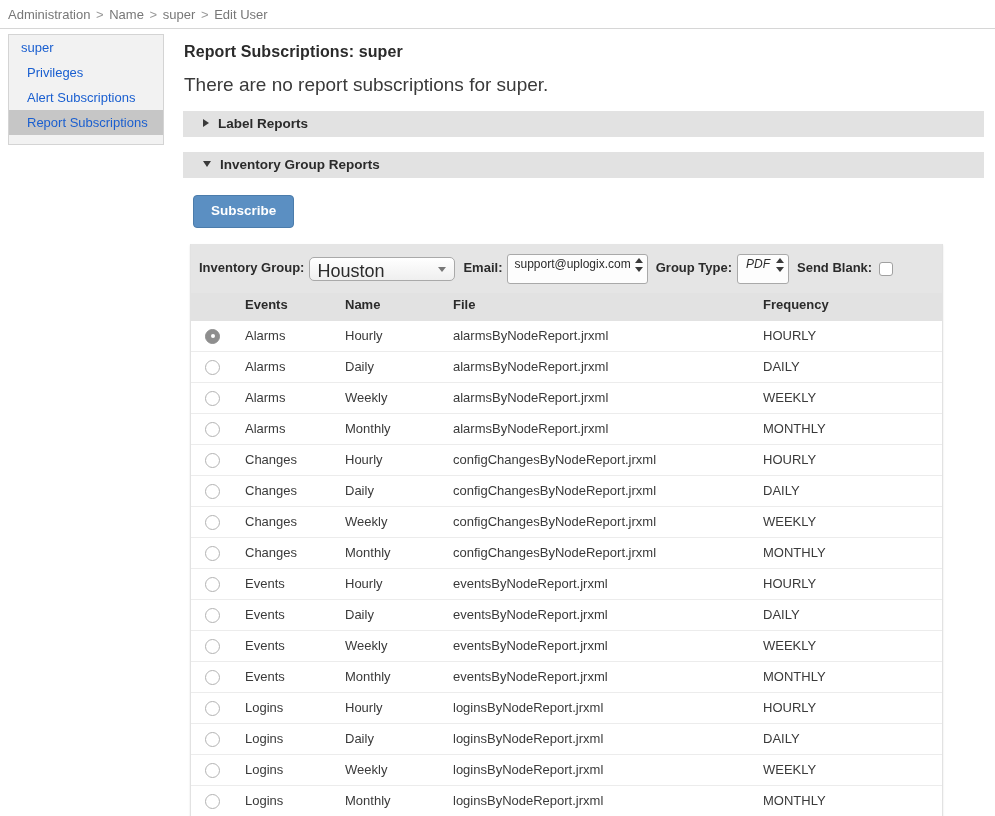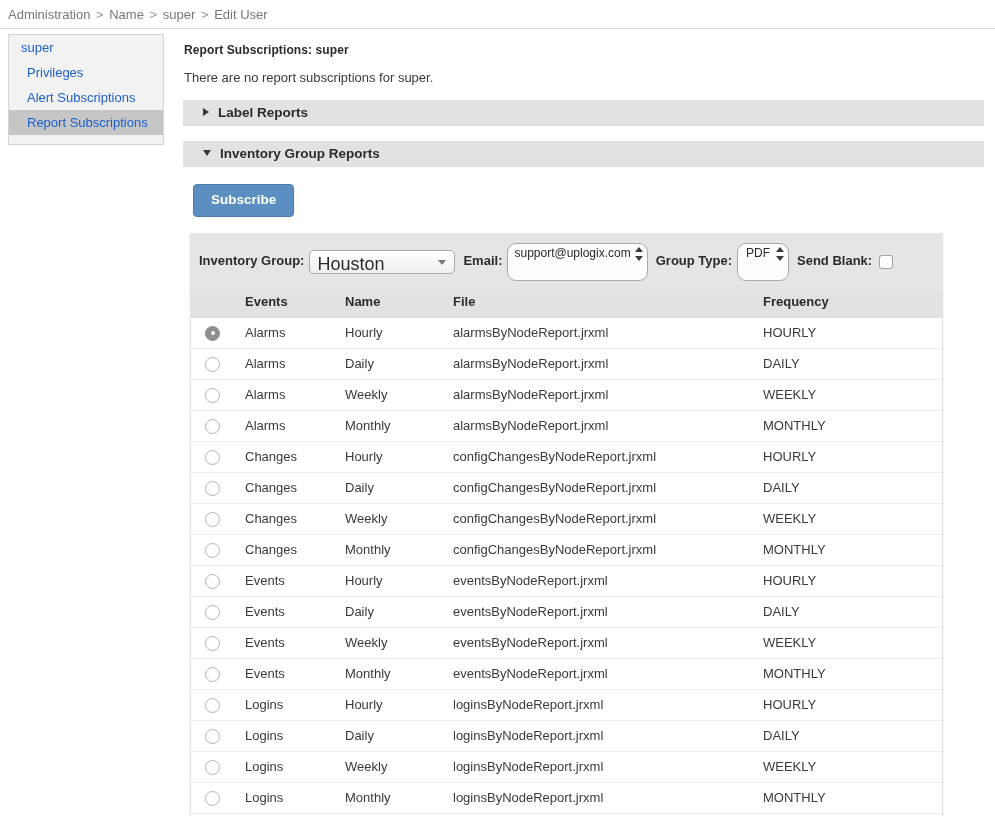--- a/index.html
+++ b/index.html
@@ -70,28 +70,28 @@
     background: #f2f2f2;
   }
 
   
   .main {
     position: absolute;
     left: 183px; top: 0;
     width: 801px;
   }
   .page-title {
-    font-size: 12px;
+    font-size: 16px;
     font-weight: bold;
     color: #2b2b2b;
     margin: 14px 0 0 1px;
     letter-spacing: 0.1px;
   }
   .page-sub {
-    font-size: 13px;
+    font-size: 19px;
     color: #3a3a3a;
     margin: 13px 0 0 1px;
   }
 
   
   .section-head {
     background: #e2e2e2;
     height: 26px;
     line-height: 26px;
     margin-top: 15px;
@@ -189,24 +189,24 @@
     width: 0; height: 0;
     border-left: 4px solid transparent;
     border-right: 4px solid transparent;
     border-top: 5px solid #777777;
   }
 
   
   .sel-step {
     display: inline-block;
     position: relative;
-    height: 38px;
+    height: 30px;
     background: #fdfdfd;
     border: 1px solid #a9a9a9;
-    border-radius: 9px;
+    border-radius: 3px;
     vertical-align: middle;
     box-sizing: border-box;
     cursor: pointer;
     padding: 0 16px 0 6px;
   }
   .sel-step .val {
     font-size: 12px;
     color: #2b2b2b;
     line-height: 19px;
     display: inline-block;
@@ -219,21 +219,21 @@
   .sel-step .updown .up,
   .sel-step .updown .dn {
     position: absolute;
     left: 0;
     width: 0; height: 0;
     border-left: 4px solid transparent;
     border-right: 4px solid transparent;
   }
   .sel-step .updown .up { top: 0; border-bottom: 5px solid #3a3a3a; }
   .sel-step .updown .dn { bottom: 0; border-top: 5px solid #3a3a3a; }
-  .sel-step.narrow { padding: 0 18px 0 8px; }
+  .sel-step.narrow { padding: 0 18px 0 8px; font-style: italic; }
 
   .chk {
     display: inline-block;
     width: 14px; height: 14px;
     background: #ffffff;
     border: 1px solid #a0a0a0;
     border-radius: 3px;
     vertical-align: middle;
     cursor: pointer;
     box-sizing: border-box;

